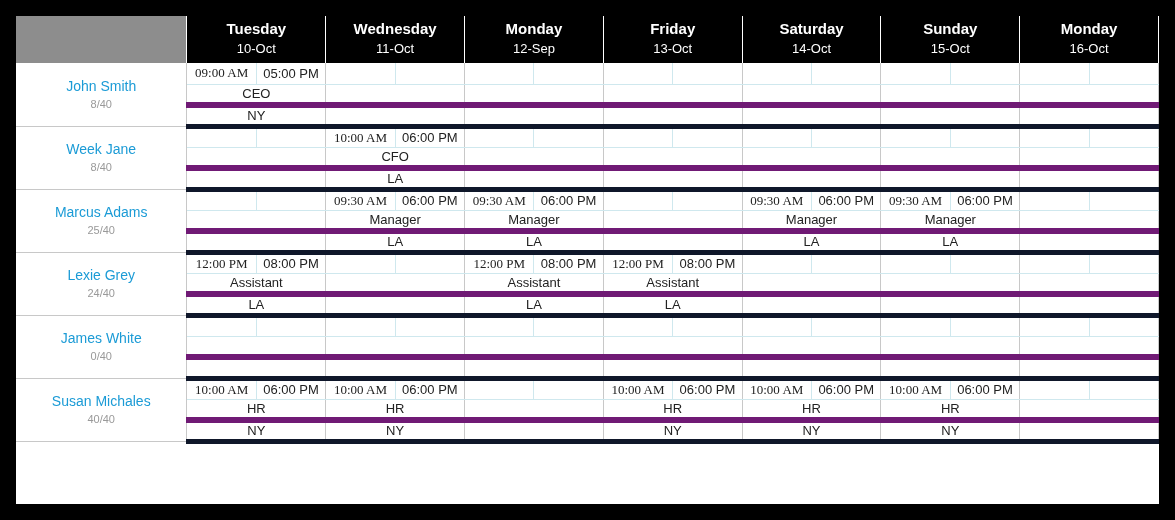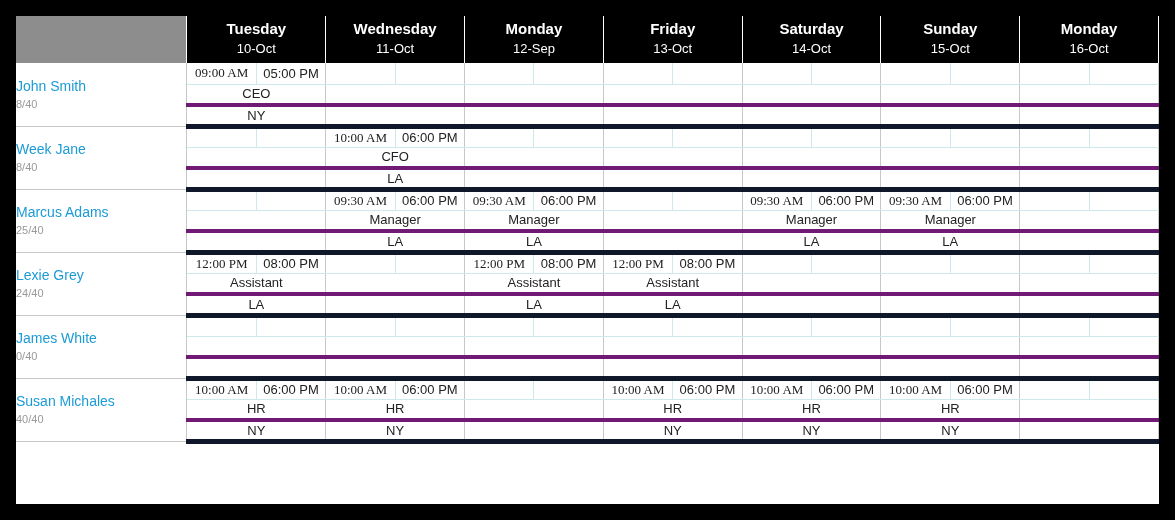--- a/index.html
+++ b/index.html
@@ -52,39 +52,39 @@
     font-size: 13px;
     padding: 0;
     height: 21px;
     text-align: center;
     color: #222;
     border-right: 1px solid #cfe8ee;
     border-bottom: 1px solid #cfe8ee;
   }
   td.namecell {
     background: #fff;
-    text-align: left;
+    text-align: center;
     vertical-align: middle;
     border-right: 1px solid #c8c8c8;
     border-bottom: 1px solid #c8c8c8;
   }
   .emp-name {
     color: #1b9bd6;
     font-size: 14px;
     display: block;
     margin-bottom: 2px;
   }
   .emp-hours {
     color: #999;
     font-size: 11px;
   }
   td.l { border-right: 1px solid #cfe8ee; font-family: Liberation Serif, serif; }
   td.r { border-right: 1px solid #c8c8c8; }
   tr.row-top td.l, tr.row-top td.r { border-bottom: 1px solid #cfe8ee; }
-  tr.row-mid td.l, tr.row-mid td.r { border-bottom: 4px solid #701a75; margin-top: 39px; }
+  tr.row-mid td.l, tr.row-mid td.r { border-bottom: 6px solid #701a75; margin-top: 39px; }
   tr.row-bot td.l, tr.row-bot td.r { border-bottom: 5px solid #0f172a; }
 </style>
 </head>
 <body>
 
 <div class="sheet">
   <table>
     <colgroup>
       <col class="name">
       <col class="half">

